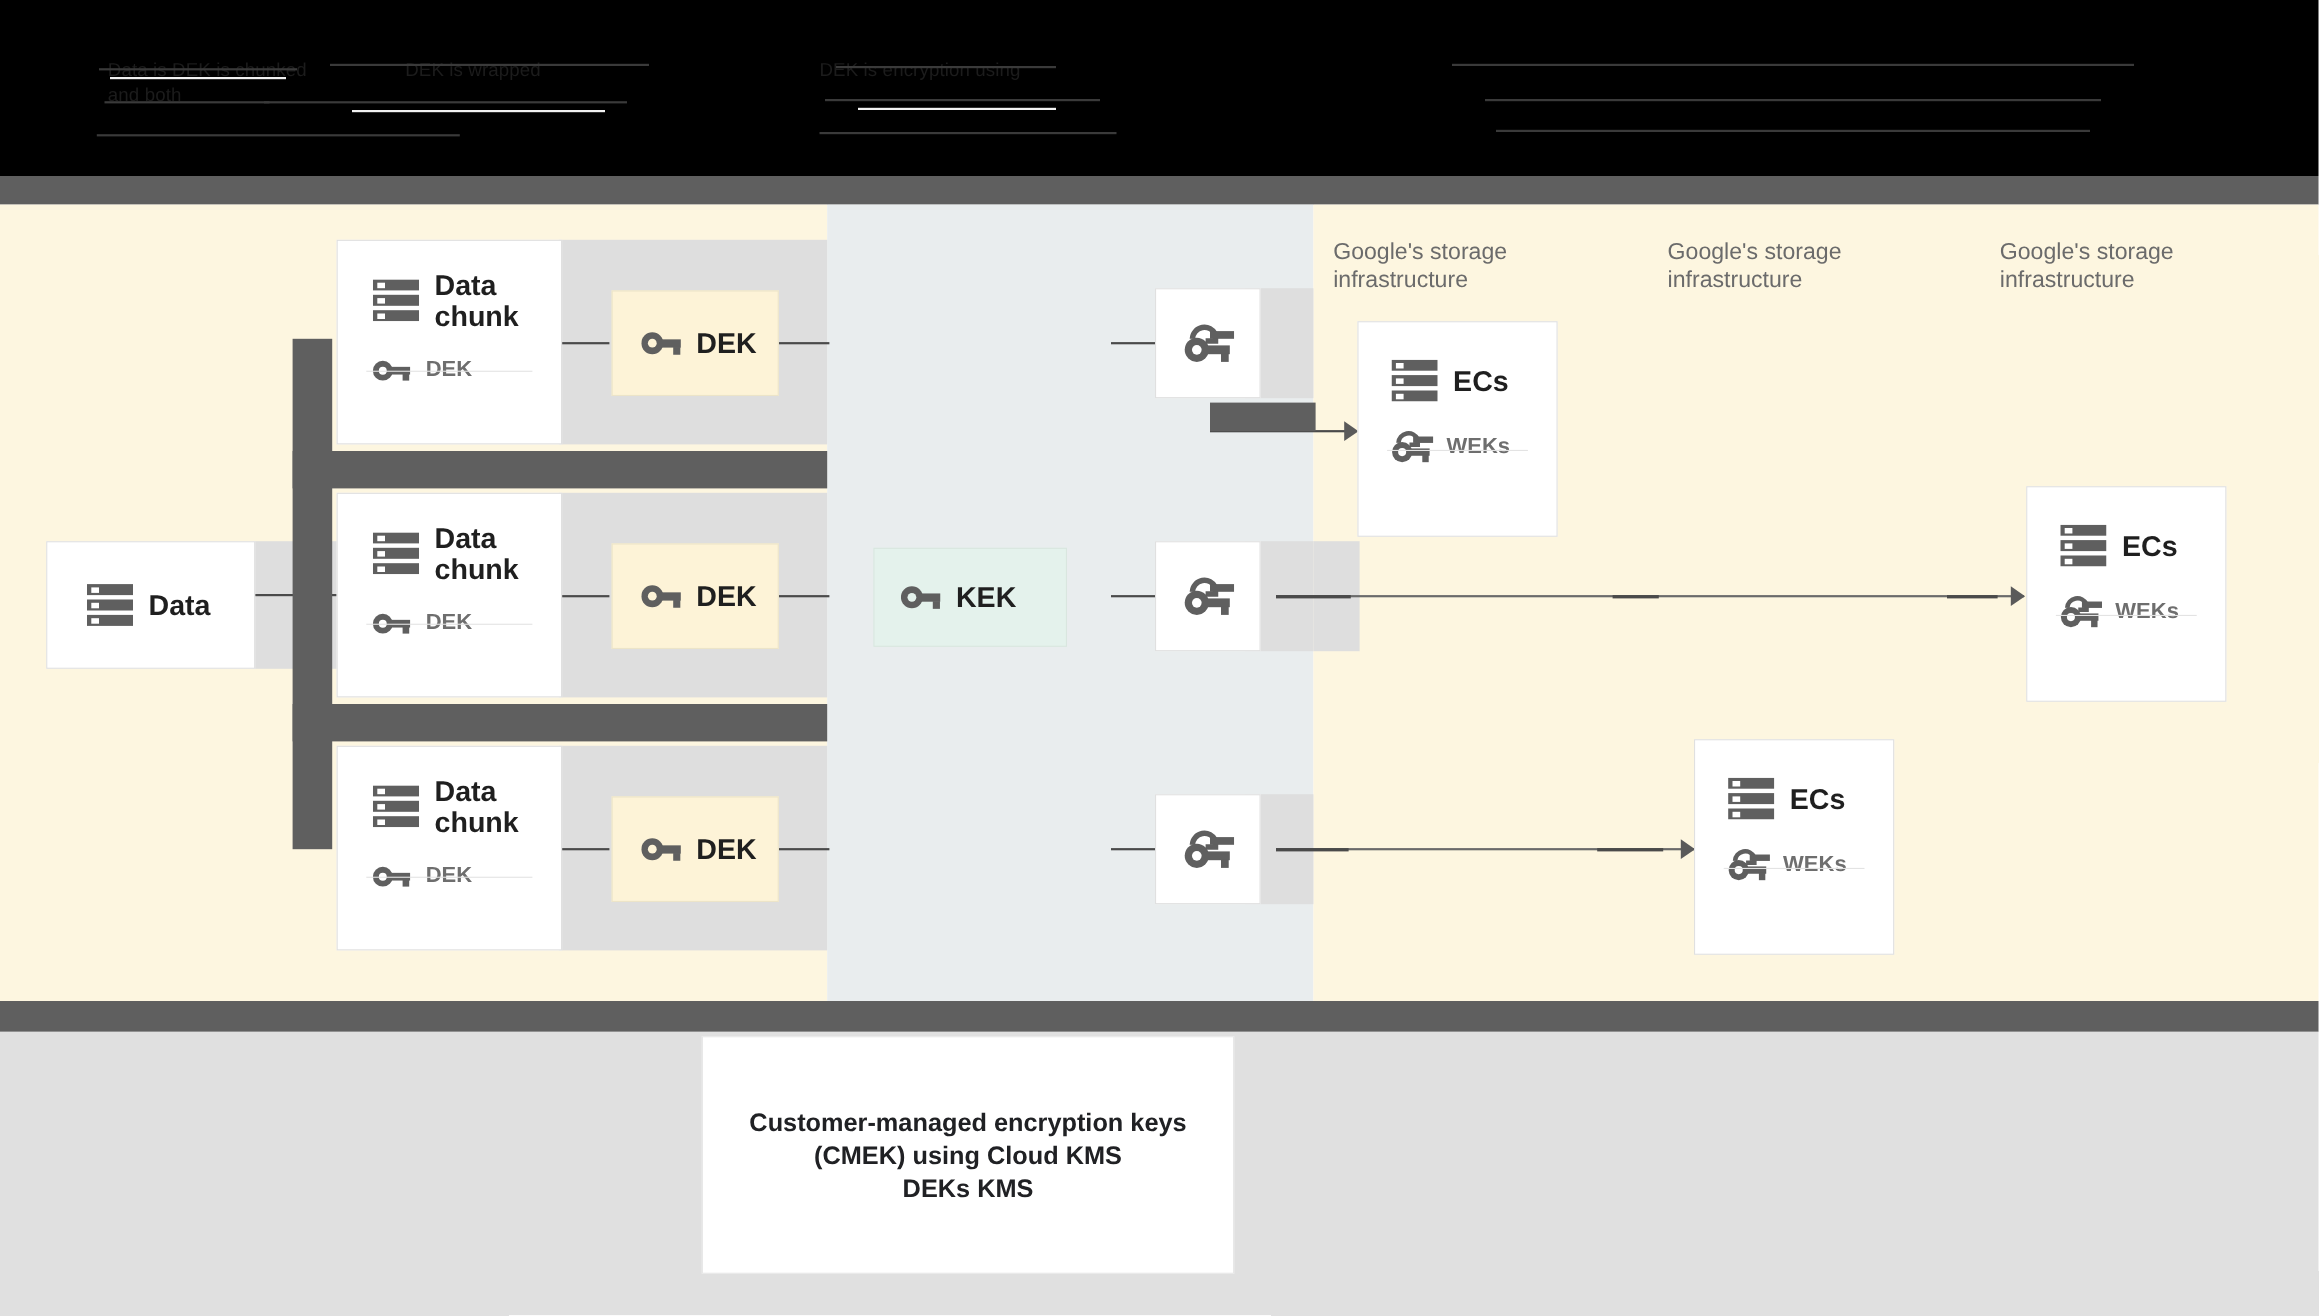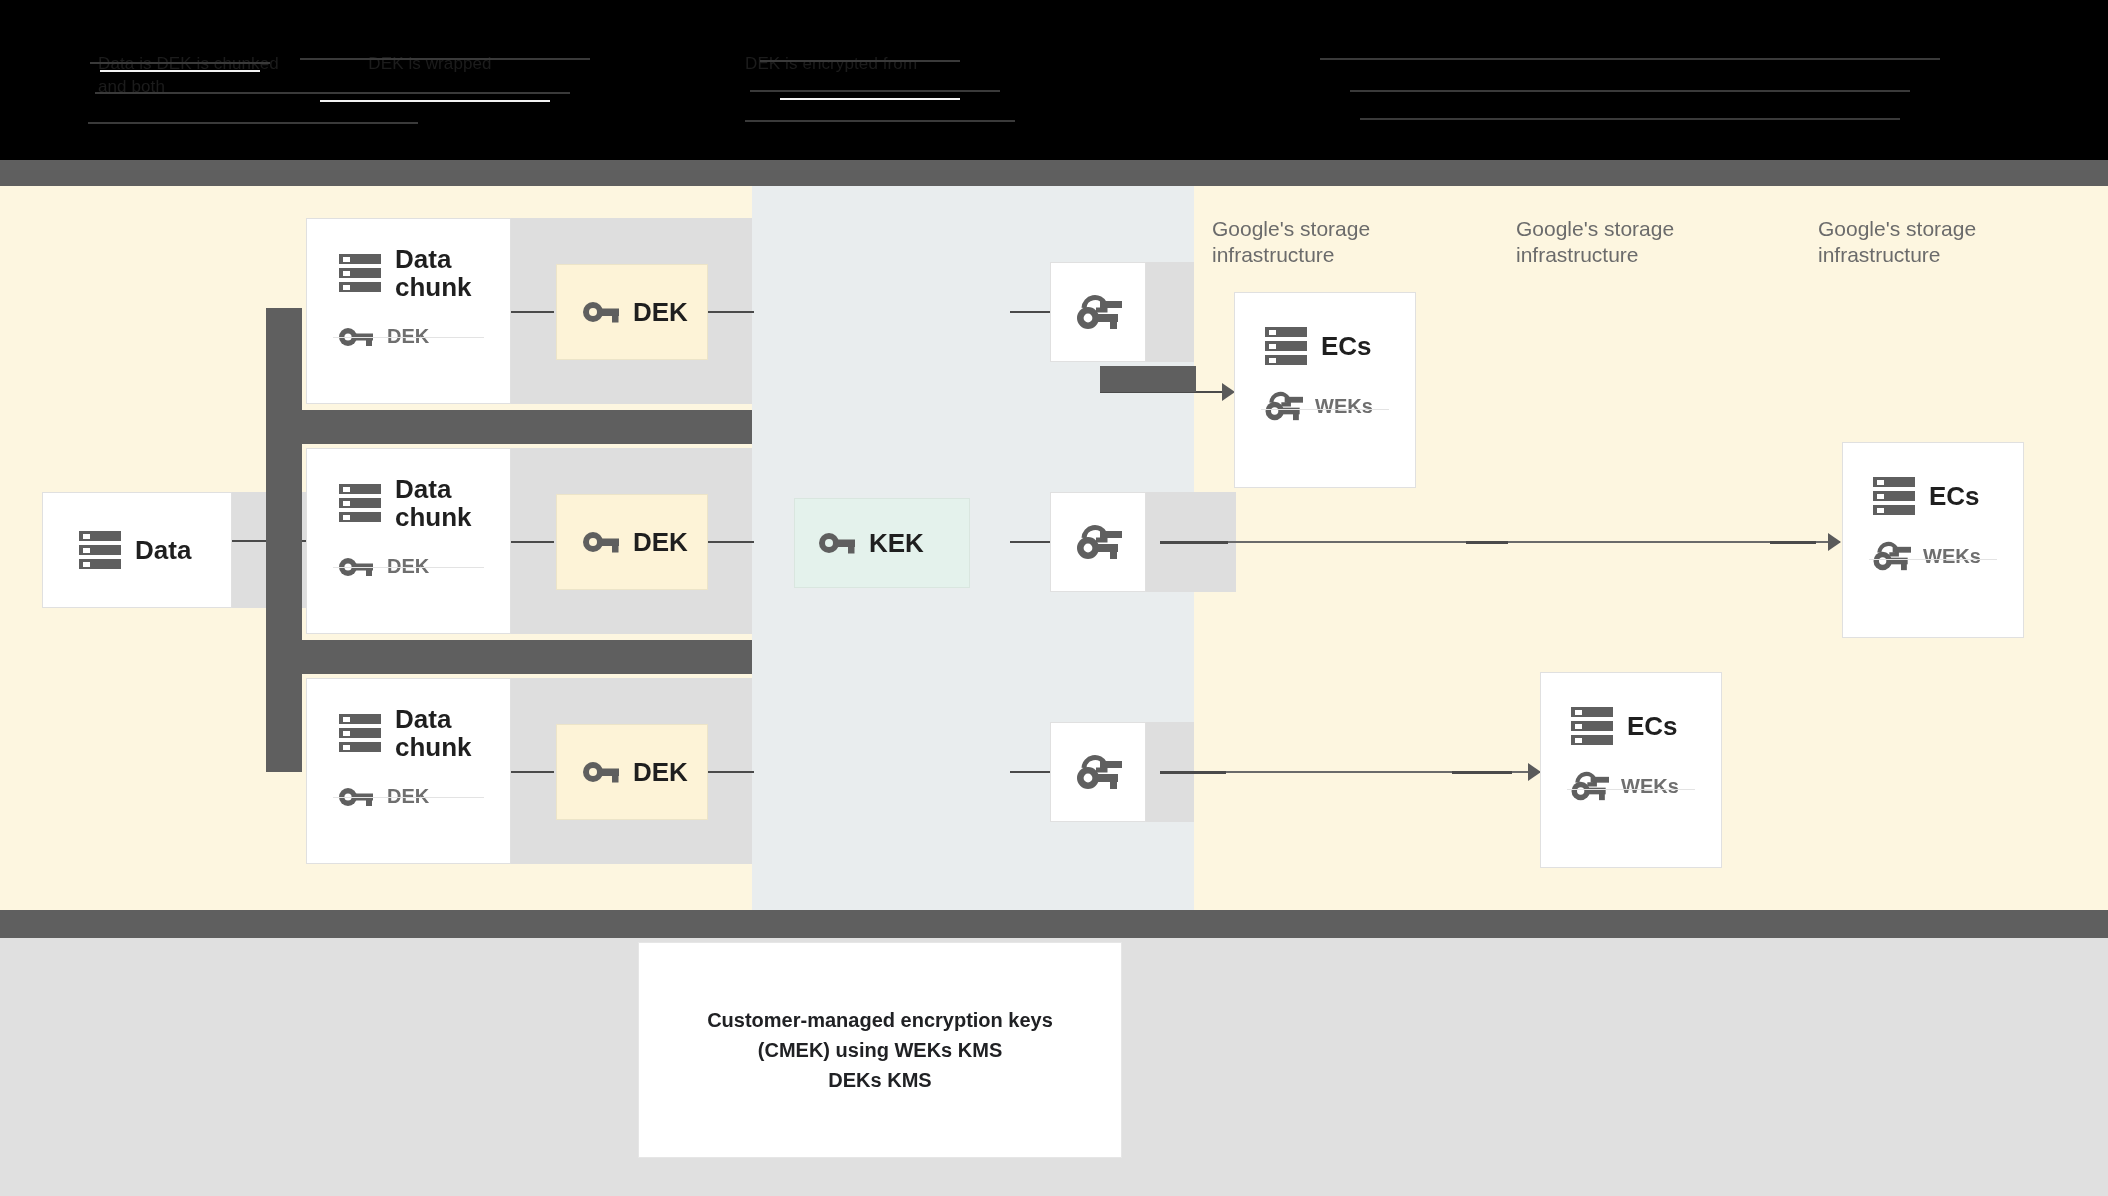--- a/index.html
+++ b/index.html
@@ -90,33 +90,33 @@
   .caption{
     position:absolute;
     left:638px;top:942px;width:484px;height:216px;
     background:#ffffff;
     border:1px solid #e6e6e6;
     box-sizing:border-box;
     display:flex;flex-direction:column;justify-content:center;align-items:center;
     text-align:center;
     padding:0 30px;
   }
-  .cap-strong{font-size:20px;font-weight:bold;color:#202124;line-height:30px;}
+  .cap-strong{font-size:23px;font-weight:bold;color:#202124;line-height:30px;}
   .cap-normal{font-size:23px;color:#202124;line-height:30px;margin-top:30px;}
 </style>
 </head>
 <body>
 
 <div id="stage">
 
   <div class="topband"></div>
 
   <div class="hdrtext" style="left:98px;top:52px;width:210px;">Data is                         DEK is chunked and both</div>
   <div class="hdrtext" style="left:300px;top:52px;width:260px;text-align:center;">DEK is wrapped</div>
-  <div class="hdrtext" style="left:745px;top:52px;width:270px;">DEK is encrypted from</div>
+  <div class="hdrtext" style="left:745px;top:52px;width:270px;">DEK is encryption using</div>
 
   <div class="hdr-strike" style="left:90px;top:62px;width:180px;"></div>
   <div class="hdr-strike" style="left:300px;top:58px;width:290px;"></div>
   <div class="hdr-strike" style="left:760px;top:60px;width:200px;"></div>
   <div class="hdr-strike" style="left:1320px;top:58px;width:620px;"></div>
   <div class="hdr-strike" style="left:95px;top:92px;width:150px;"></div>
   <div class="hdr-strike" style="left:240px;top:92px;width:330px;"></div>
   <div class="hdr-strike" style="left:750px;top:90px;width:250px;"></div>
   <div class="hdr-strike" style="left:1350px;top:90px;width:560px;"></div>
   <div class="hdr-strike" style="left:88px;top:122px;width:330px;"></div>
@@ -470,17 +470,17 @@
   <div class="occl" style="left:266px;top:308px;width:36px;height:464px;"></div>
   <div class="occl" style="left:266px;top:410px;width:486px;height:34px;"></div>
   <div class="occl" style="left:266px;top:640px;width:486px;height:34px;"></div>
   <div class="occl" style="left:1100px;top:366px;width:96px;height:26px;"></div>
 
   <div class="graybar-bottom"></div>
   <div class="bottomfill"></div>
 
   <div class="caption">
     <div class="cap-strong">Customer-managed encryption keys</div>
-    <div class="cap-strong">(CMEK) using WEKs KMS</div>
+    <div class="cap-strong">(CMEK) using Cloud KMS</div>
     <div class="cap-strong">DEKs KMS</div>
   </div>
 
 </div>
 
 </body></html>

